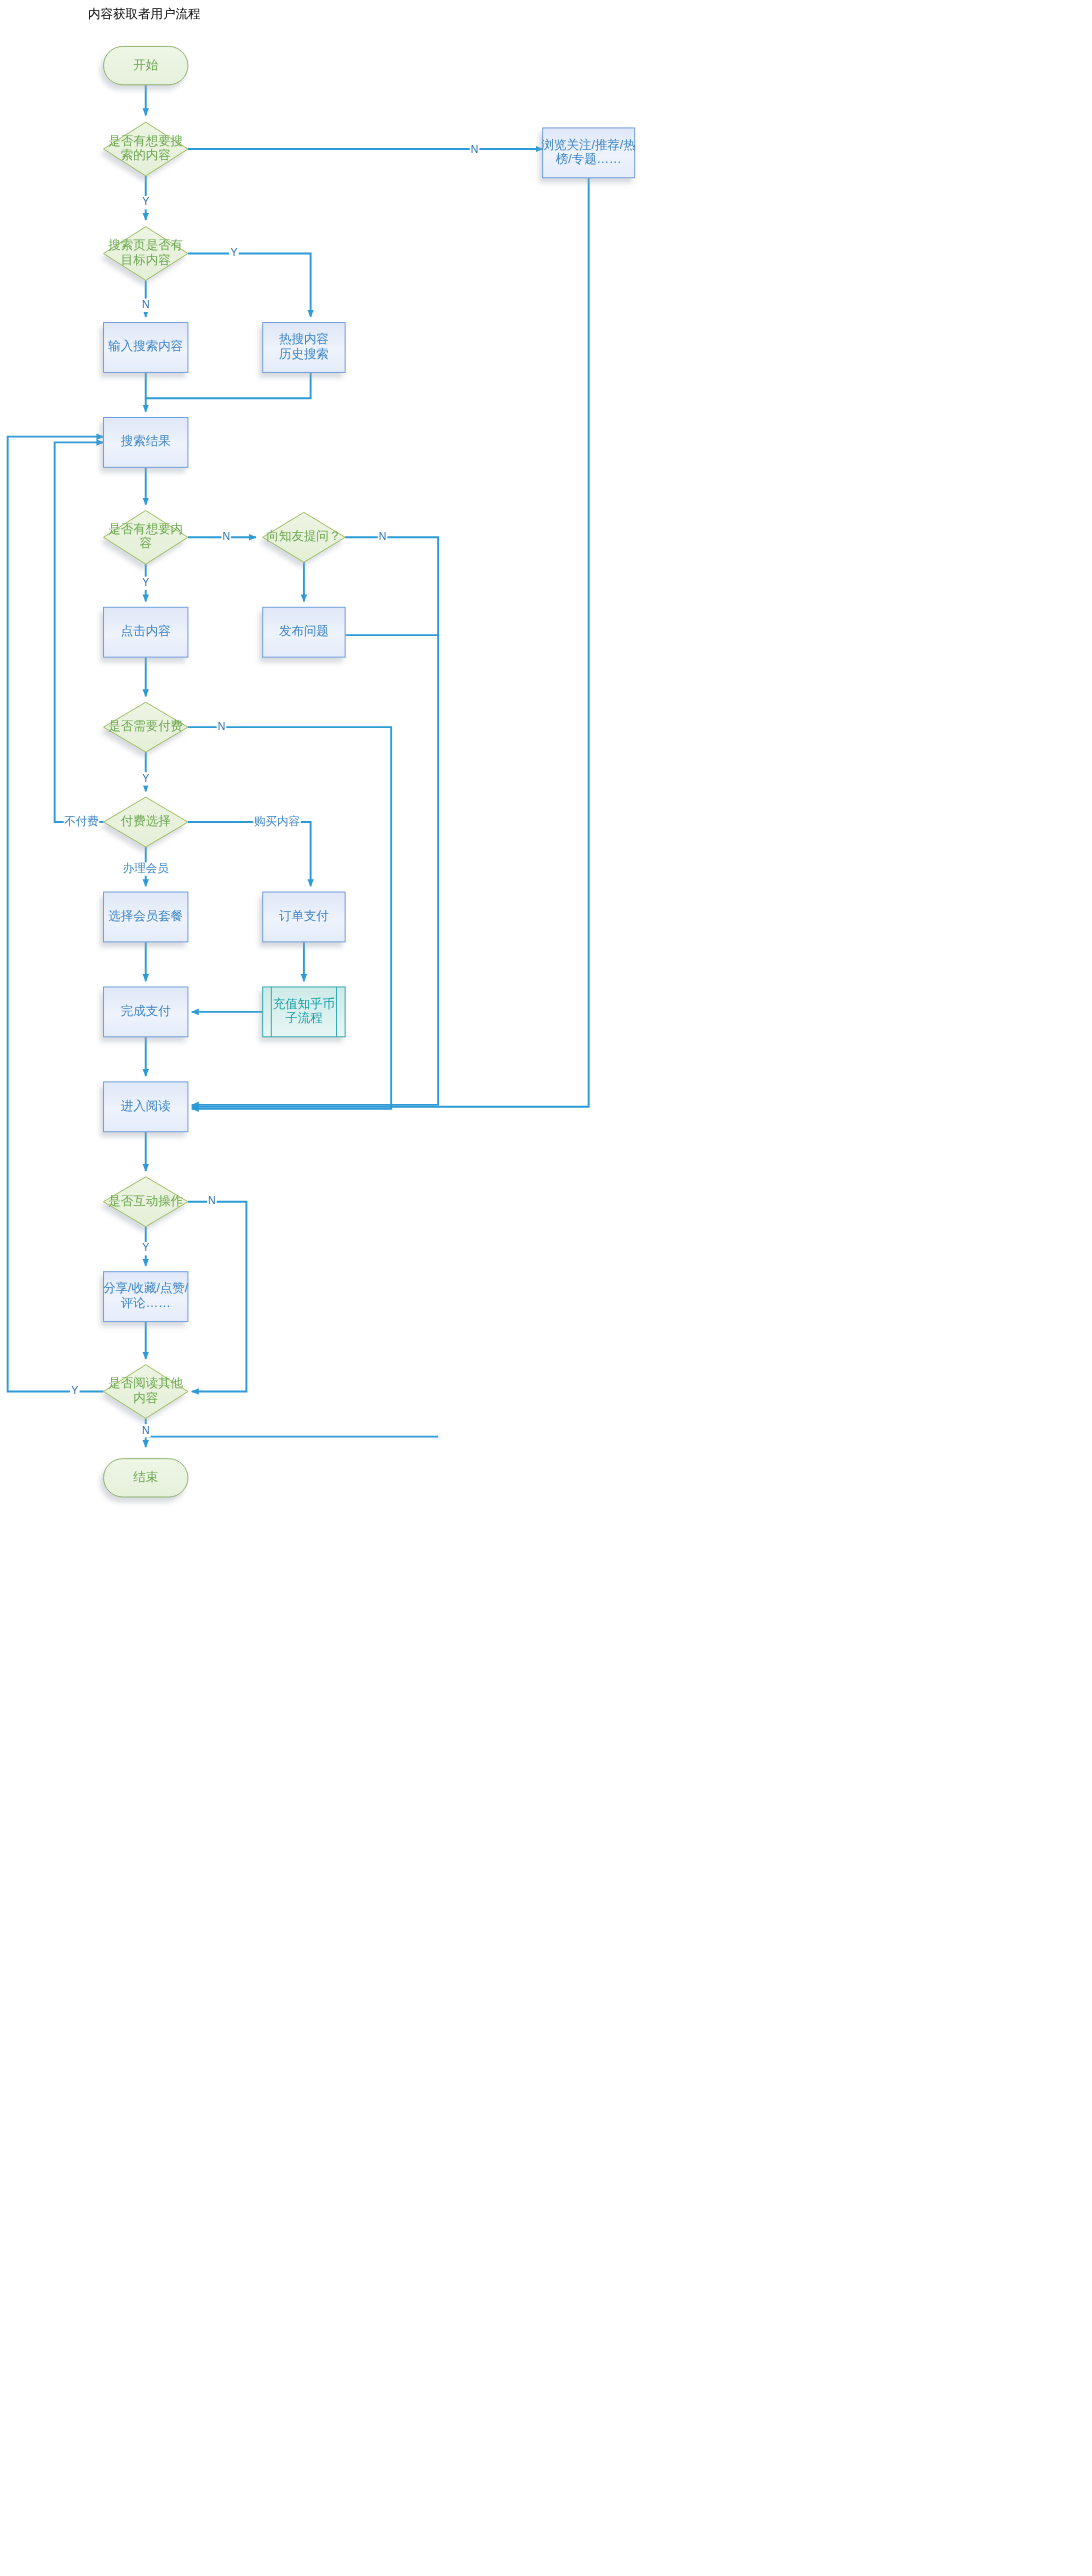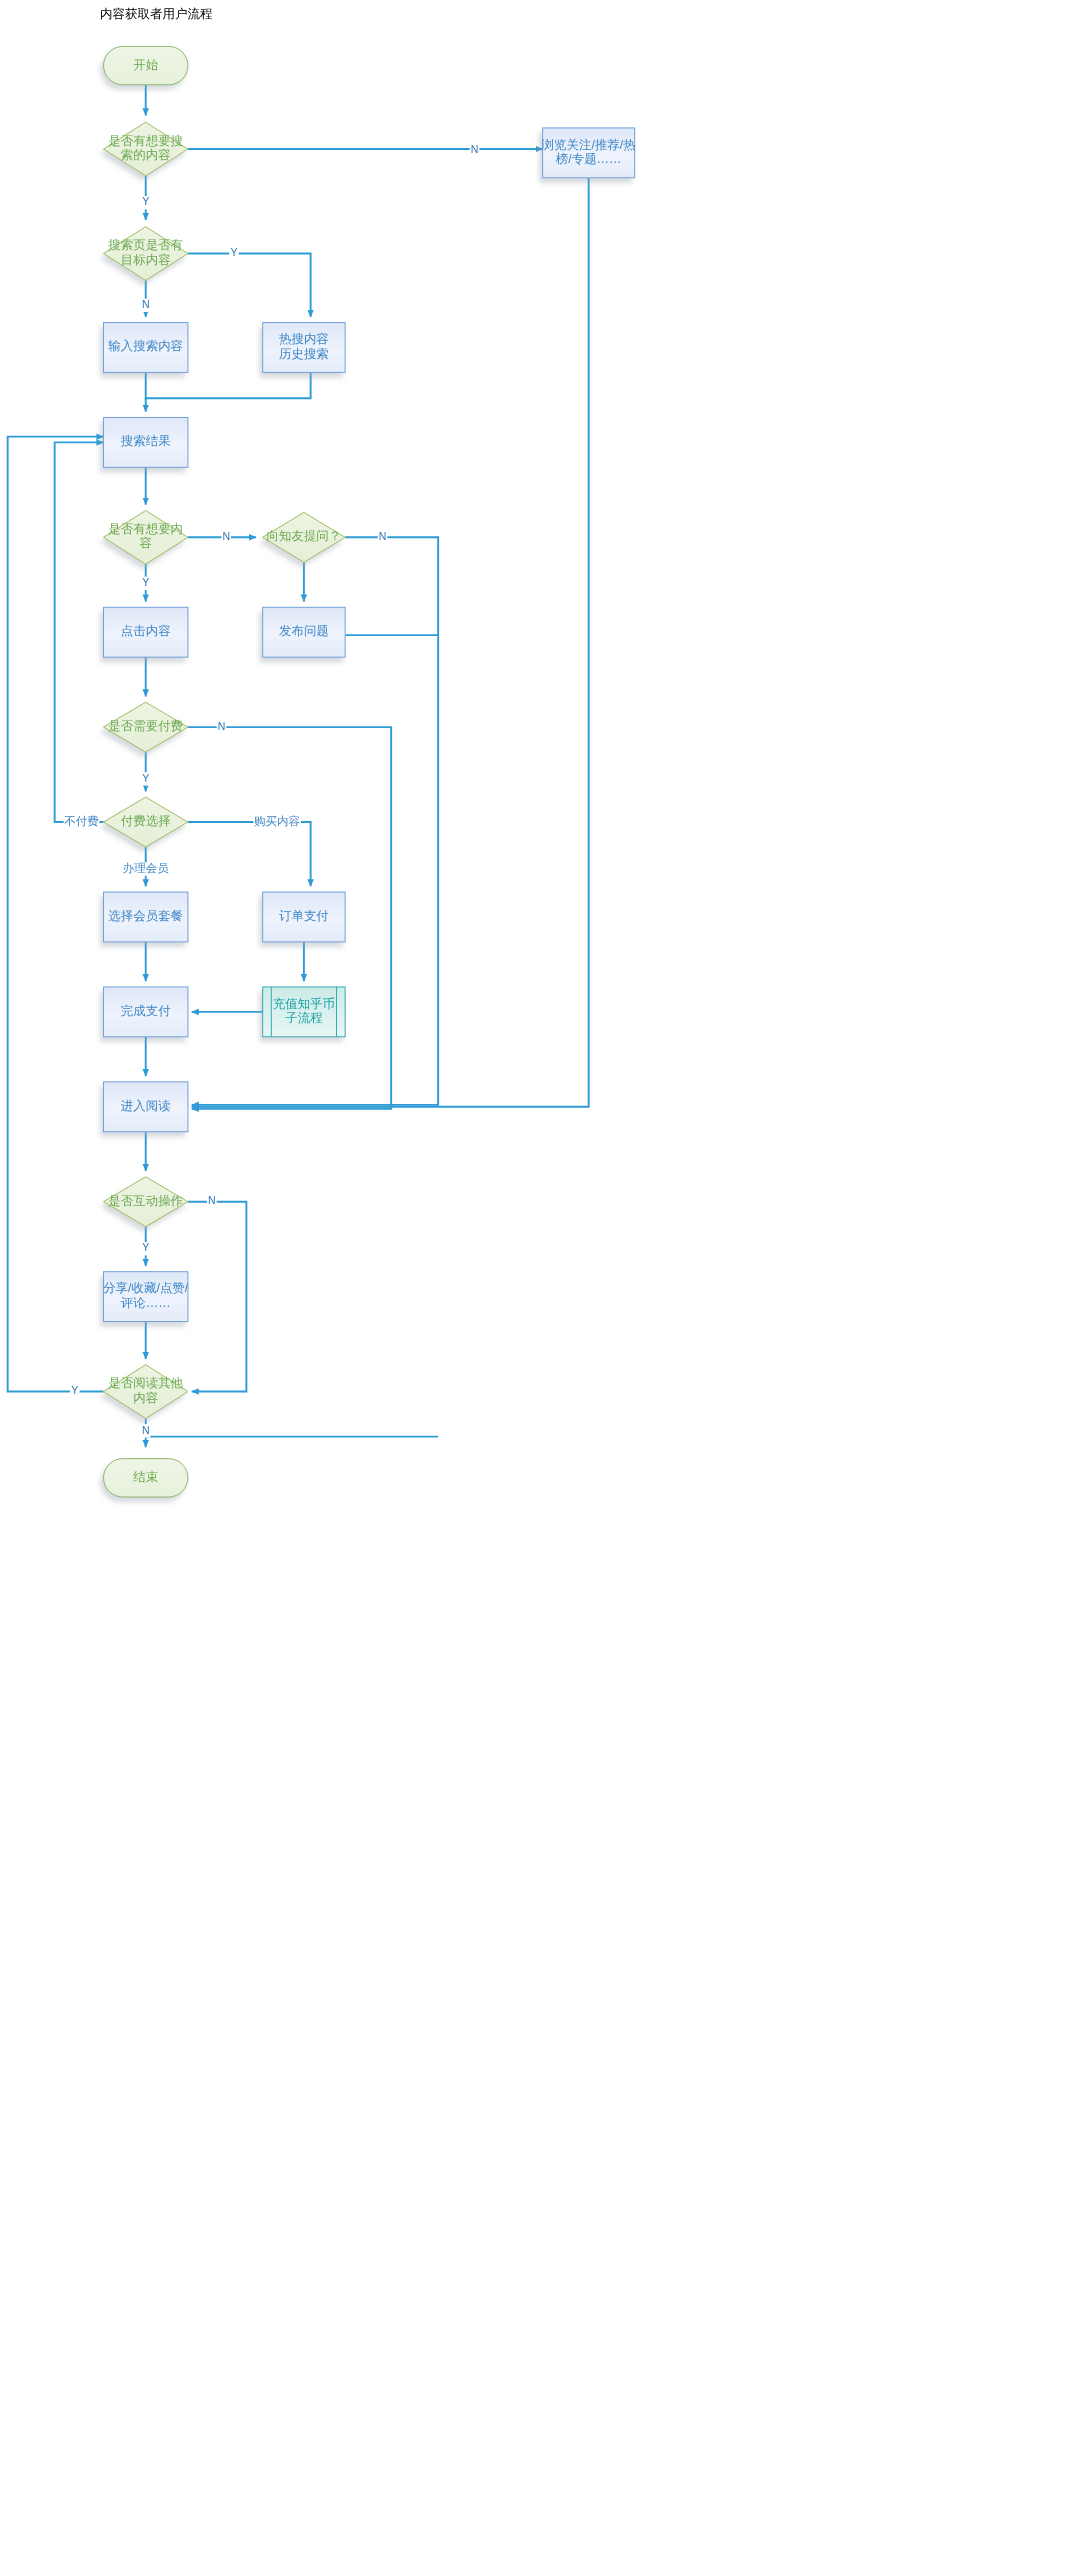--- a/index.html
+++ b/index.html
@@ -11,21 +11,21 @@
   .t-blue{fill:#3d85c6;}
   .t-teal{fill:#18a0a8;}
   .edgeLabel{font-family:"Liberation Sans","DejaVu Sans",sans-serif;font-size:11px;fill:#2e75b6;text-anchor:middle;dominant-baseline:middle;}
   .edgeLabelCn{font-family:"Liberation Sans","DejaVu Sans",sans-serif;font-size:12px;fill:#3d85c6;text-anchor:middle;dominant-baseline:middle;}
   .title{font-family:"Liberation Sans","DejaVu Sans",sans-serif;font-size:12.5px;fill:#2e75b6;}
 </style>
 </head>
 <body>
 
 <div id="stage">
-  <div style="position:absolute;left:100px;top:3.8px;">
+  <div style="position:absolute;left:88px;top:3.8px;">
     <span class="title">内容获取者用户流程</span>
   </div>
 
   <svg id="chart" width="1092" height="2576" viewBox="0 0 1139 2686" xmlns="http://www.w3.org/2000/svg">
     <defs>
       <linearGradient id="gProc" x1="0" y1="0" x2="0" y2="1">
         <stop offset="0%" stop-color="#dfe8f8"></stop>
         <stop offset="55%" stop-color="#eef3fc"></stop>
         <stop offset="100%" stop-color="#e4ecfa"></stop>
       </linearGradient>

